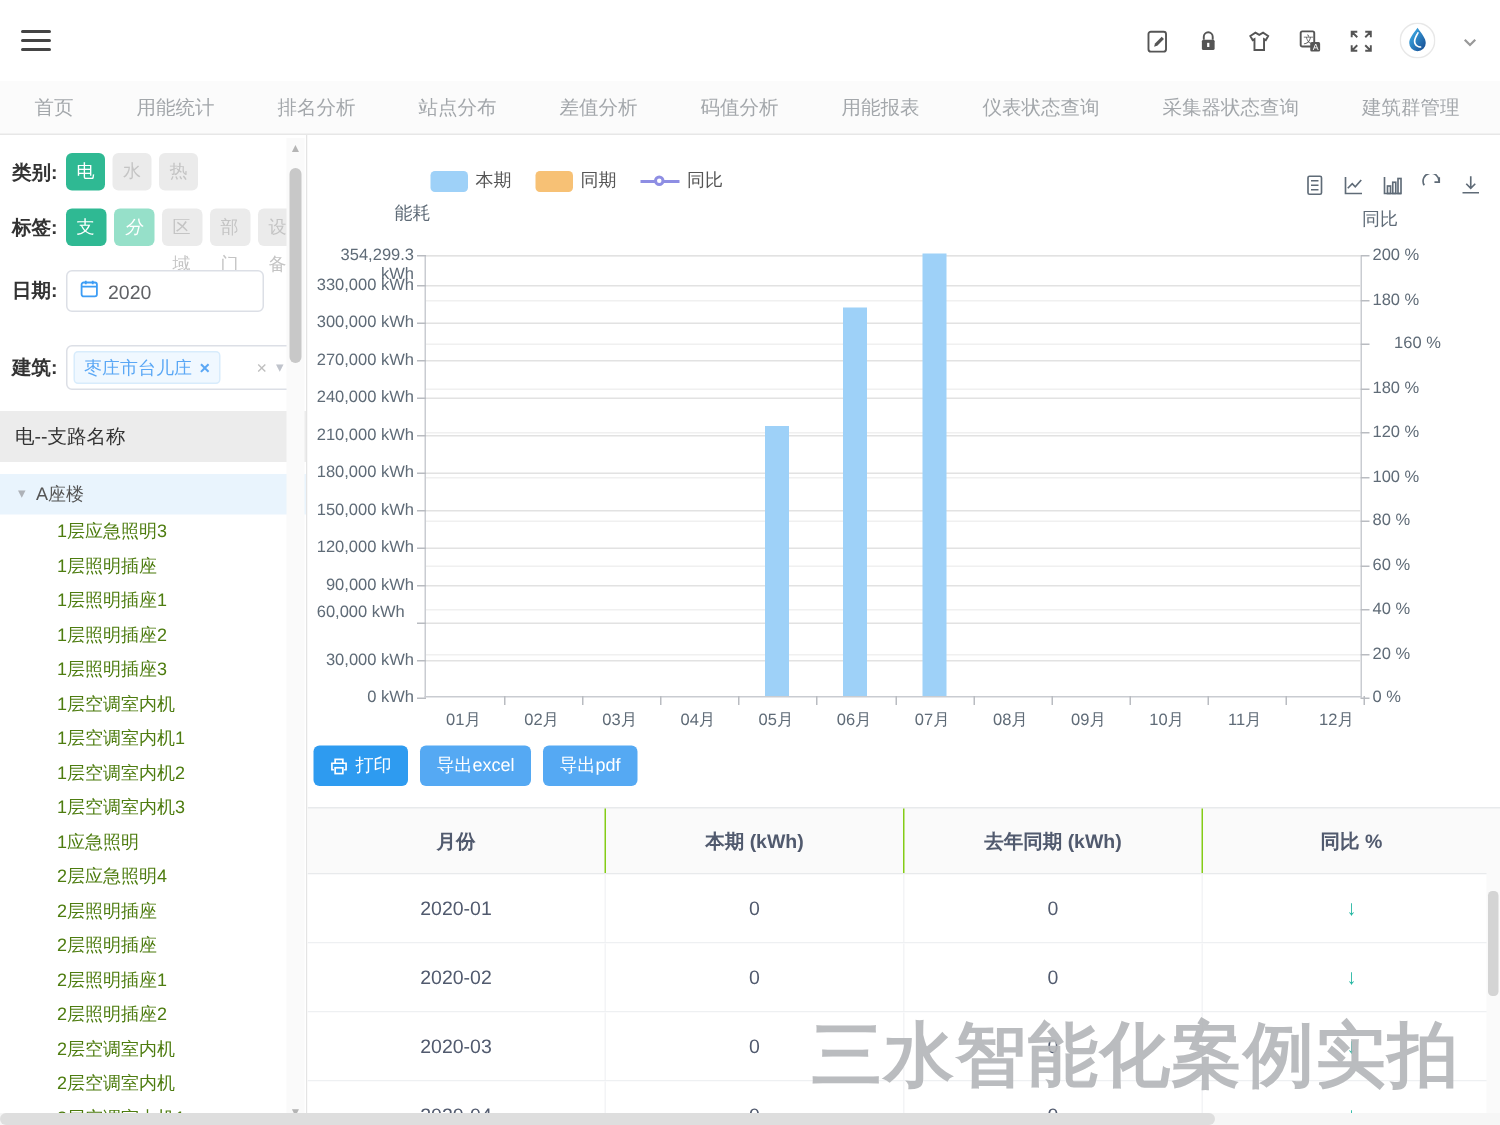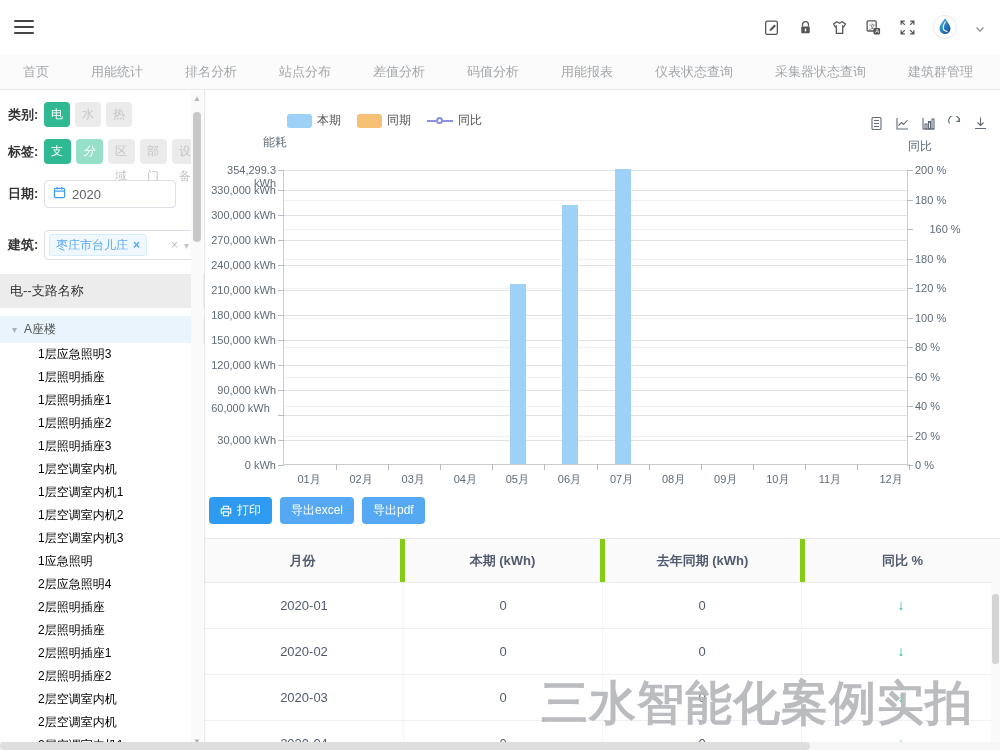--- a/index.html
+++ b/index.html
@@ -40,21 +40,21 @@
   .cal-icon svg { width:13px; height:13px; stroke:#3d9df5; fill:none; stroke-width:1.3; }
   .build-row { margin-top:22px; }
   .select-box { width:152px; height:30px; border:1px solid #dcdfe6; border-radius:4px; display:flex; align-items:center; padding:0 6px 0 4px; background:#fff; }
   .chip { background:#f0f8ff; border:1px solid #d8ecfc; color:#5aa7f5; font-size:12px; height:22px; line-height:20px; padding:0 6px; border-radius:3px; display:flex; align-items:center; gap:5px; white-space:nowrap; }
   .chip .chip-x { font-weight:bold; cursor:pointer; }
   .sel-clear { margin-left:auto; color:#bfbfbf; font-size:12px; cursor:pointer; }
   .sel-caret { color:#c0c4cc; font-size:10px; margin-left:6px; }
   .tree-header { margin-top:14px; background:#ececec; padding:8px 10px; font-size:13px; color:#333; }
   .tree-root { margin-top:8px; background:#e9f4fd; padding:5px 0 5px 12px; color:#555; display:flex; align-items:center; gap:7px; cursor:pointer; }
   .tree-caret { color:#aeb2b8; font-size:10px; }
-  .tree-item { padding-left:38px; height:23px; line-height:23px; color:#000000; white-space:nowrap; cursor:pointer; }
+  .tree-item { padding-left:38px; height:23px; line-height:23px; color:#4d7c0f; white-space:nowrap; cursor:pointer; }
   .sb-rail { position:absolute; top:2px; right:1px; bottom:2px; width:12px; background:#fafafa; font-size:8px; color:#b5b5b5; text-align:center; }
   .sb-arrow-up { position:absolute; top:2px; left:0; right:0; cursor:pointer; }
   .sb-arrow-dn { position:absolute; bottom:2px; left:0; right:0; cursor:pointer; }
   .sb-thumb { position:absolute; top:20px; left:2px; width:8px; height:130px; background:#c8c8c8; border-radius:4px; cursor:pointer; }
 
   
   .legend { position:absolute; left:82px; top:22px; display:flex; align-items:center; gap:16px; font-size:12px; color:#555; }
   .lg-item { display:flex; align-items:center; gap:5px; cursor:pointer; }
   .sw { width:25px; height:14px; border-radius:3px; display:inline-block; }
   .lg-line { width:26px; height:0; border-top:2px solid #8e8ee3; position:relative; display:inline-block; }
@@ -82,21 +82,21 @@
   
   .actions { position:absolute; left:4px; top:407px; display:flex; gap:8px; }
   .btn { height:27px; border:none; border-radius:4px; color:#fff; font-size:12px; padding:0 11px; display:flex; align-items:center; gap:5px; cursor:pointer; }
   .btn-print { background:#2e9bf0; }
   .btn-exp { background:#55a9f3; }
   .btn svg { width:12px; height:12px; stroke:#fff; fill:none; stroke-width:1.3; }
 
   
   .tbl { position:absolute; left:0; top:448px; width:100%; }
   .tbl-head { display:flex; background:#fafafa; border-top:1px solid #e8eaec; border-bottom:1px solid #e8eaec; }
-  .th { flex:1; text-align:center; font-size:13px; font-weight:bold; color:#515a6e; line-height:43px; border-right:5px solid #84cc16; }
+  .th { flex:1; text-align:center; font-size:13px; font-weight:bold; color:#515a6e; line-height:43px; border-right:1px solid #84cc16; }
   .th:last-child { border-right:none; }
   .tbl-row { display:flex; border-bottom:1px solid #eef0f2; background:#fff; }
   .td { flex:1; text-align:center; font-size:13px; color:#515a6e; line-height:45px; border-right:1px solid #f3f4f6; }
   .td:last-child { border-right:none; }
   .td.tb-rate { color:#23b7a2; font-size:14px; }
   .tbl-rail { position:absolute; right:0; top:492px; bottom:0; width:9px; background:#fafafa; font-size:7px; color:#b5b5b5; text-align:center; }
   .tbl-thumb { position:absolute; top:12px; left:1px; width:7px; height:70px; background:#d4d4d4; border-radius:3px; }
 
   
   .watermark { position:absolute; left:336px; top:582px; font-size:47px; font-weight:bold; color:#b5b7ba; opacity:.92; letter-spacing:1px; white-space:nowrap; z-index:6; pointer-events:none; }

